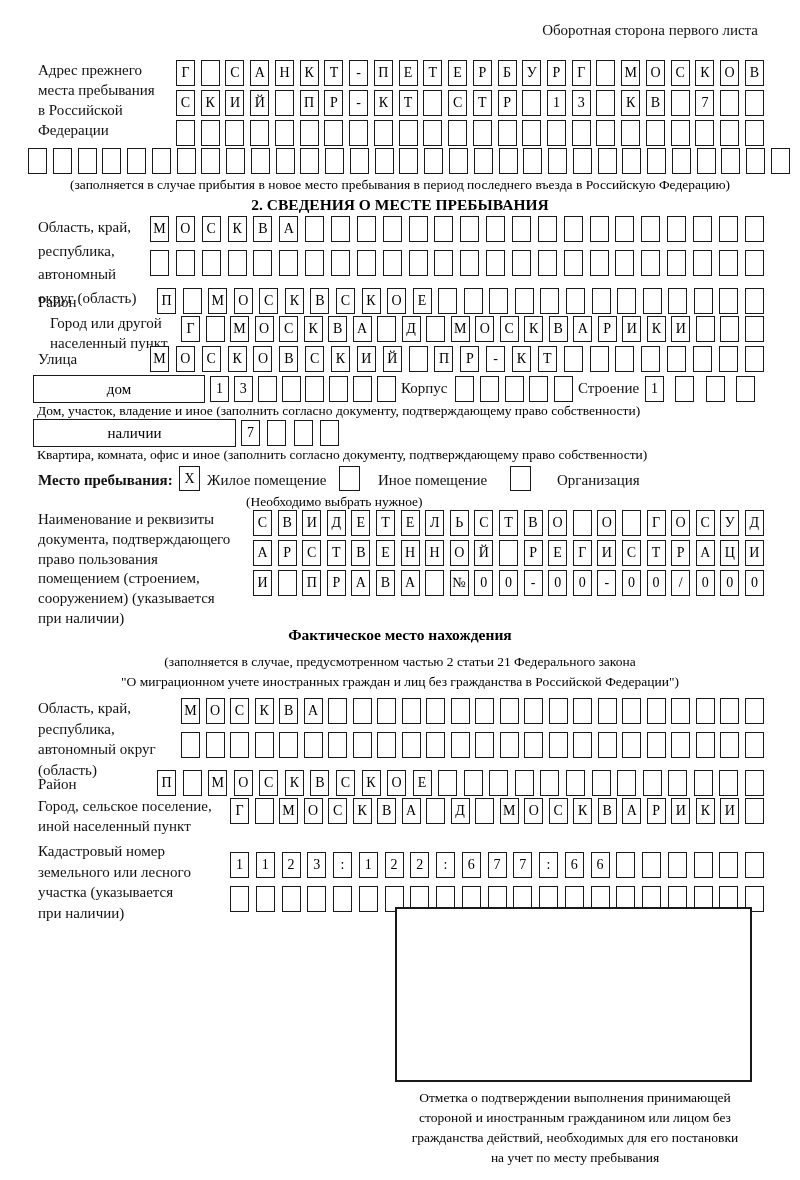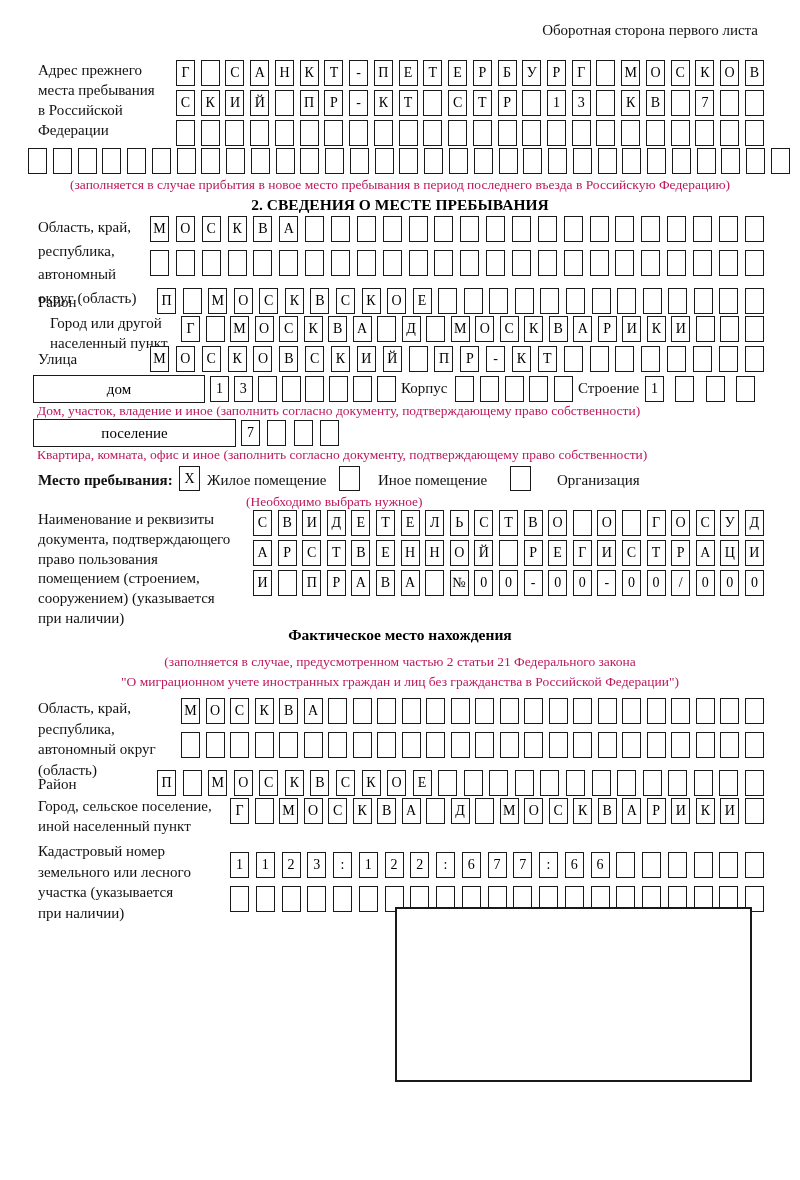--- a/index.html
+++ b/index.html
@@ -1,20 +1,20 @@
 <!DOCTYPE html>
 <html><head>
 <meta charset="utf-8">
 <style>
   html,body{margin:0;padding:0;background:#fff;}
   .page{position:relative;width:800px;height:1180px;background:#fff;color:#000;
         font-family:"Liberation Serif","DejaVu Serif",serif;overflow:hidden;}
   .abs{position:absolute;}
   .lbl{font-size:15px;line-height:21px;white-space:pre-line;color:#111;}
-  .cap{font-size:13.5px;color:#be185d;white-space:pre-line;}
+  .cap{font-size:13.5px;color:#000000;white-space:pre-line;}
   .center{left:0;width:800px;text-align:center;}
   .heading{font-size:15.5px;font-weight:bold;color:#000;}
   .grid{display:flex;justify-content:space-between;}
   .cell{width:19px;height:26px;border:1.6px solid #1a1a1a;box-sizing:border-box;
         display:flex;align-items:center;justify-content:center;
         font-size:14px;font-family:"Liberation Serif",serif;background:#fff;flex:none;}
   .wbox{border:1.7px solid #1a1a1a;box-sizing:border-box;background:#fff;
         display:flex;align-items:center;justify-content:center;font-size:15px;}
   .chk{width:21px;height:25px;border:1.6px solid #1a1a1a;box-sizing:border-box;background:#fff;
        display:flex;align-items:center;justify-content:center;font-size:14px;}
@@ -309,21 +309,21 @@
     </div>
   <div class="abs lbl" style="left:578px;top:378px;">Строение</div>
   <div class="abs grid" style="left:645px;top:376px;width:110px;">
       <div class="cell">1</div>
       <div class="cell"></div>
       <div class="cell"></div>
       <div class="cell"></div>
     </div>
   <div class="abs cap" style="left:37px;top:403px;">Дом, участок, владение и иное (заполнить согласно документу, подтверждающему право собственности)</div>
 
-  <div class="abs wbox" style="left:33px;top:419px;width:203px;height:28px;">поселение</div>
+  <div class="abs wbox" style="left:33px;top:419px;width:203px;height:28px;">наличии</div>
   <div class="abs grid" style="left:241px;top:420px;width:98px;">
       <div class="cell">7</div>
       <div class="cell"></div>
       <div class="cell"></div>
       <div class="cell"></div>
     </div>
   <div class="abs cap" style="left:37px;top:447px;">Квартира, комната, офис и иное (заполнить согласно документу, подтверждающему право собственности)</div>
 
   <div class="abs lbl" style="left:38px;top:470px;font-weight:bold;">Место пребывания:</div>
   <div class="abs chk" style="left:179px;top:466px;">X</div>
@@ -571,14 +571,18 @@
       <div class="cell"></div>
       <div class="cell"></div>
       <div class="cell"></div>
       <div class="cell"></div>
       <div class="cell"></div>
       <div class="cell"></div>
       <div class="cell"></div>
     </div>
 
   <div class="abs stamp" style="left:395px;top:907px;width:357px;height:175px;"></div>
+  <div class="abs cap" style="left:380px;top:1088px;width:390px;text-align:center;line-height:20px;">Отметка о подтверждении выполнения принимающей
+стороной и иностранным гражданином или лицом без
+гражданства действий, необходимых для его постановки
+на учет по месту пребывания</div>
 
 </div>
 
 </body></html>

